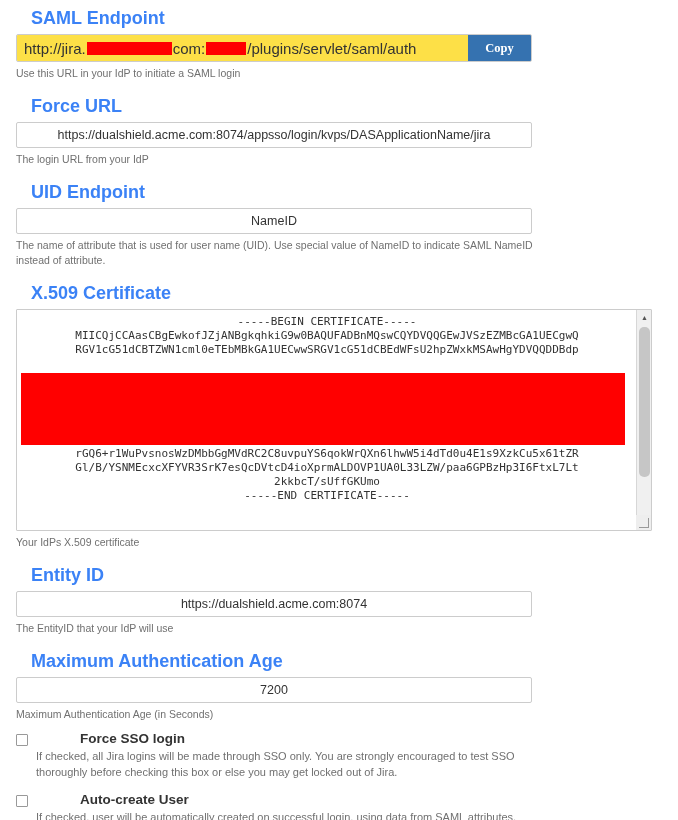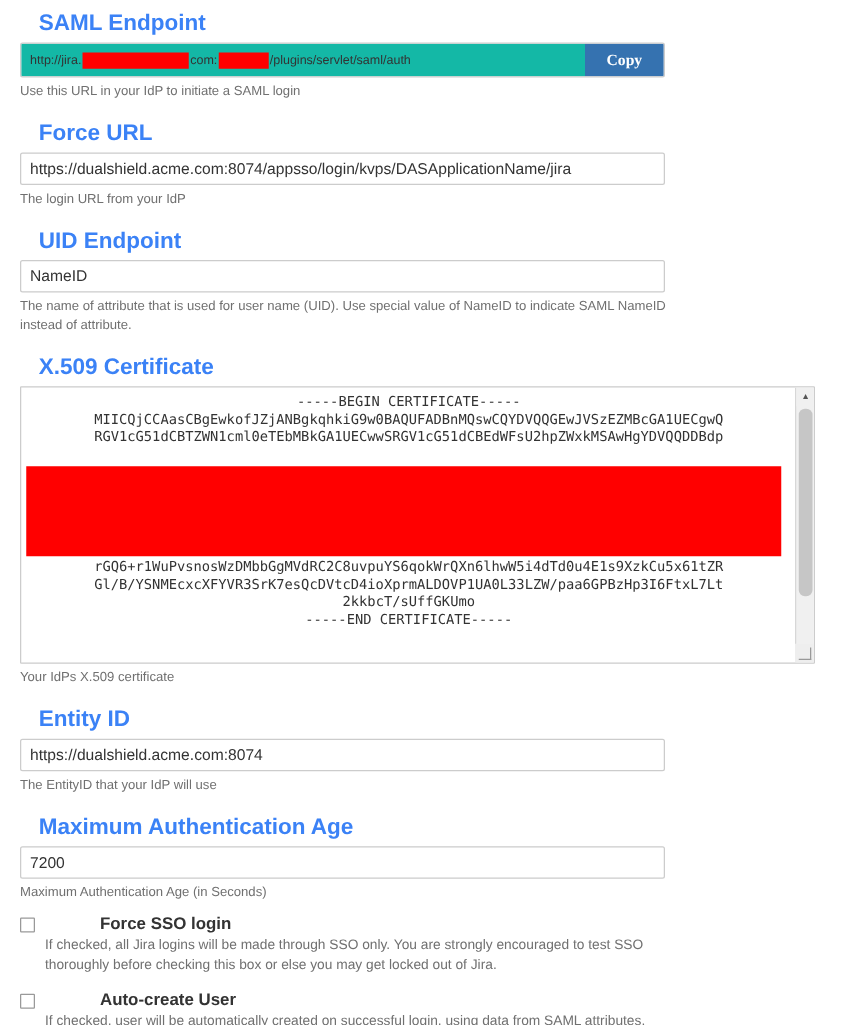--- a/index.html
+++ b/index.html
@@ -37,37 +37,38 @@
     border: 1px solid #cccccc;
     background: #ffffff;
     font-family: "Liberation Sans", sans-serif;
     font-size: 12.5px;
     color: #333;
     padding: 0 7px;
     line-height: 24px;
     border-radius: 2px;
     outline: none;
     display: block;
+    text-align: center;
   }
 
   
   .endpoint-row {
     width: 516px;
     height: 28px;
     border: 1px solid #cccccc;
     border-radius: 2px;
     display: flex;
     align-items: stretch;
     background: #f1f1f1;
     overflow: hidden;
   }
   .endpoint-text {
     flex: 1 1 auto;
-    background: #14b8a6;
-    font-size: 10px;
+    background: #fde047;
+    font-size: 15px;
     color: #333;
     display: flex;
     align-items: center;
     padding: 0 7px;
     white-space: nowrap;
     overflow: hidden;
   }
   .redact {
     display: inline-block;
     background: #ff0000;

